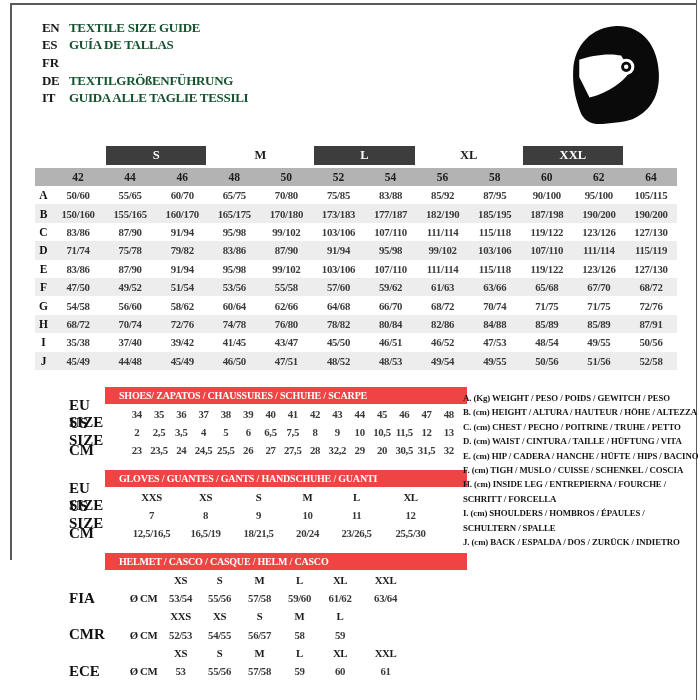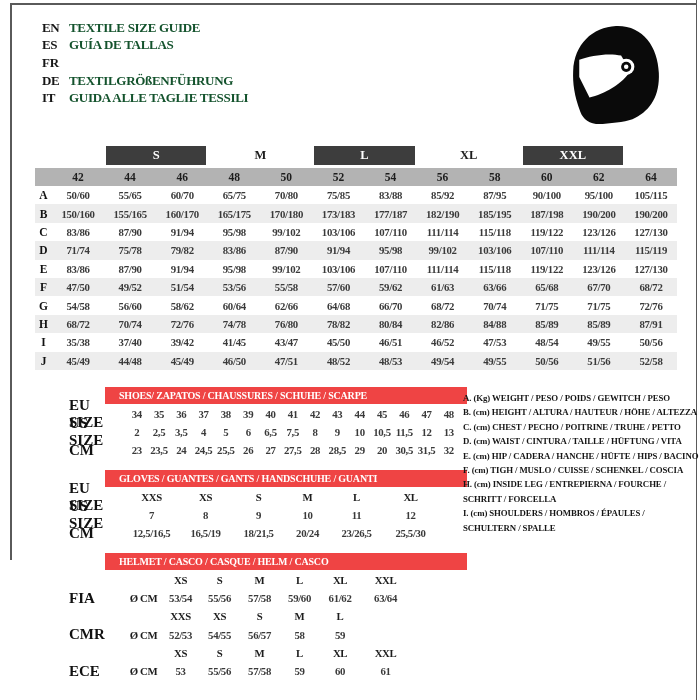--- a/index.html
+++ b/index.html
@@ -313,21 +313,21 @@
         <div class="sec-content cols-shoes striped">
           <div class="sec-cell">23</div>
           <div class="sec-cell">23,5</div>
           <div class="sec-cell">24</div>
           <div class="sec-cell">24,5</div>
           <div class="sec-cell">25,5</div>
           <div class="sec-cell">26</div>
           <div class="sec-cell">27</div>
           <div class="sec-cell">27,5</div>
           <div class="sec-cell">28</div>
-          <div class="sec-cell">28,5</div>
+          <div class="sec-cell">32,2</div>
           <div class="sec-cell">29</div>
           <div class="sec-cell">20</div>
           <div class="sec-cell">30,5</div>
           <div class="sec-cell">31,5</div>
           <div class="sec-cell">32</div>
         </div>
       </div>
     </div>
 
   <div class="section" id="gloves">
@@ -463,14 +463,17 @@
         <div class="legend-line">F. (cm) TIGH / MUSLO / CUISSE / SCHENKEL / COSCIA</div>
       </div>
       <div class="legend-item">
         <div class="legend-line">H. (cm) INSIDE LEG / ENTREPIERNA / FOURCHE /</div>
         <div class="legend-line">SCHRITT / FORCELLA</div>
       </div>
       <div class="legend-item">
         <div class="legend-line">I. (cm) SHOULDERS / HOMBROS / ÉPAULES /</div>
         <div class="legend-line">SCHULTERN / SPALLE</div>
       </div>
+      <div class="legend-item">
+        <div class="legend-line">J. (cm) BACK / ESPALDA / DOS / ZURÜCK / INDIETRO</div>
+      </div>
     </div>
 </div>
 
 </body></html>

